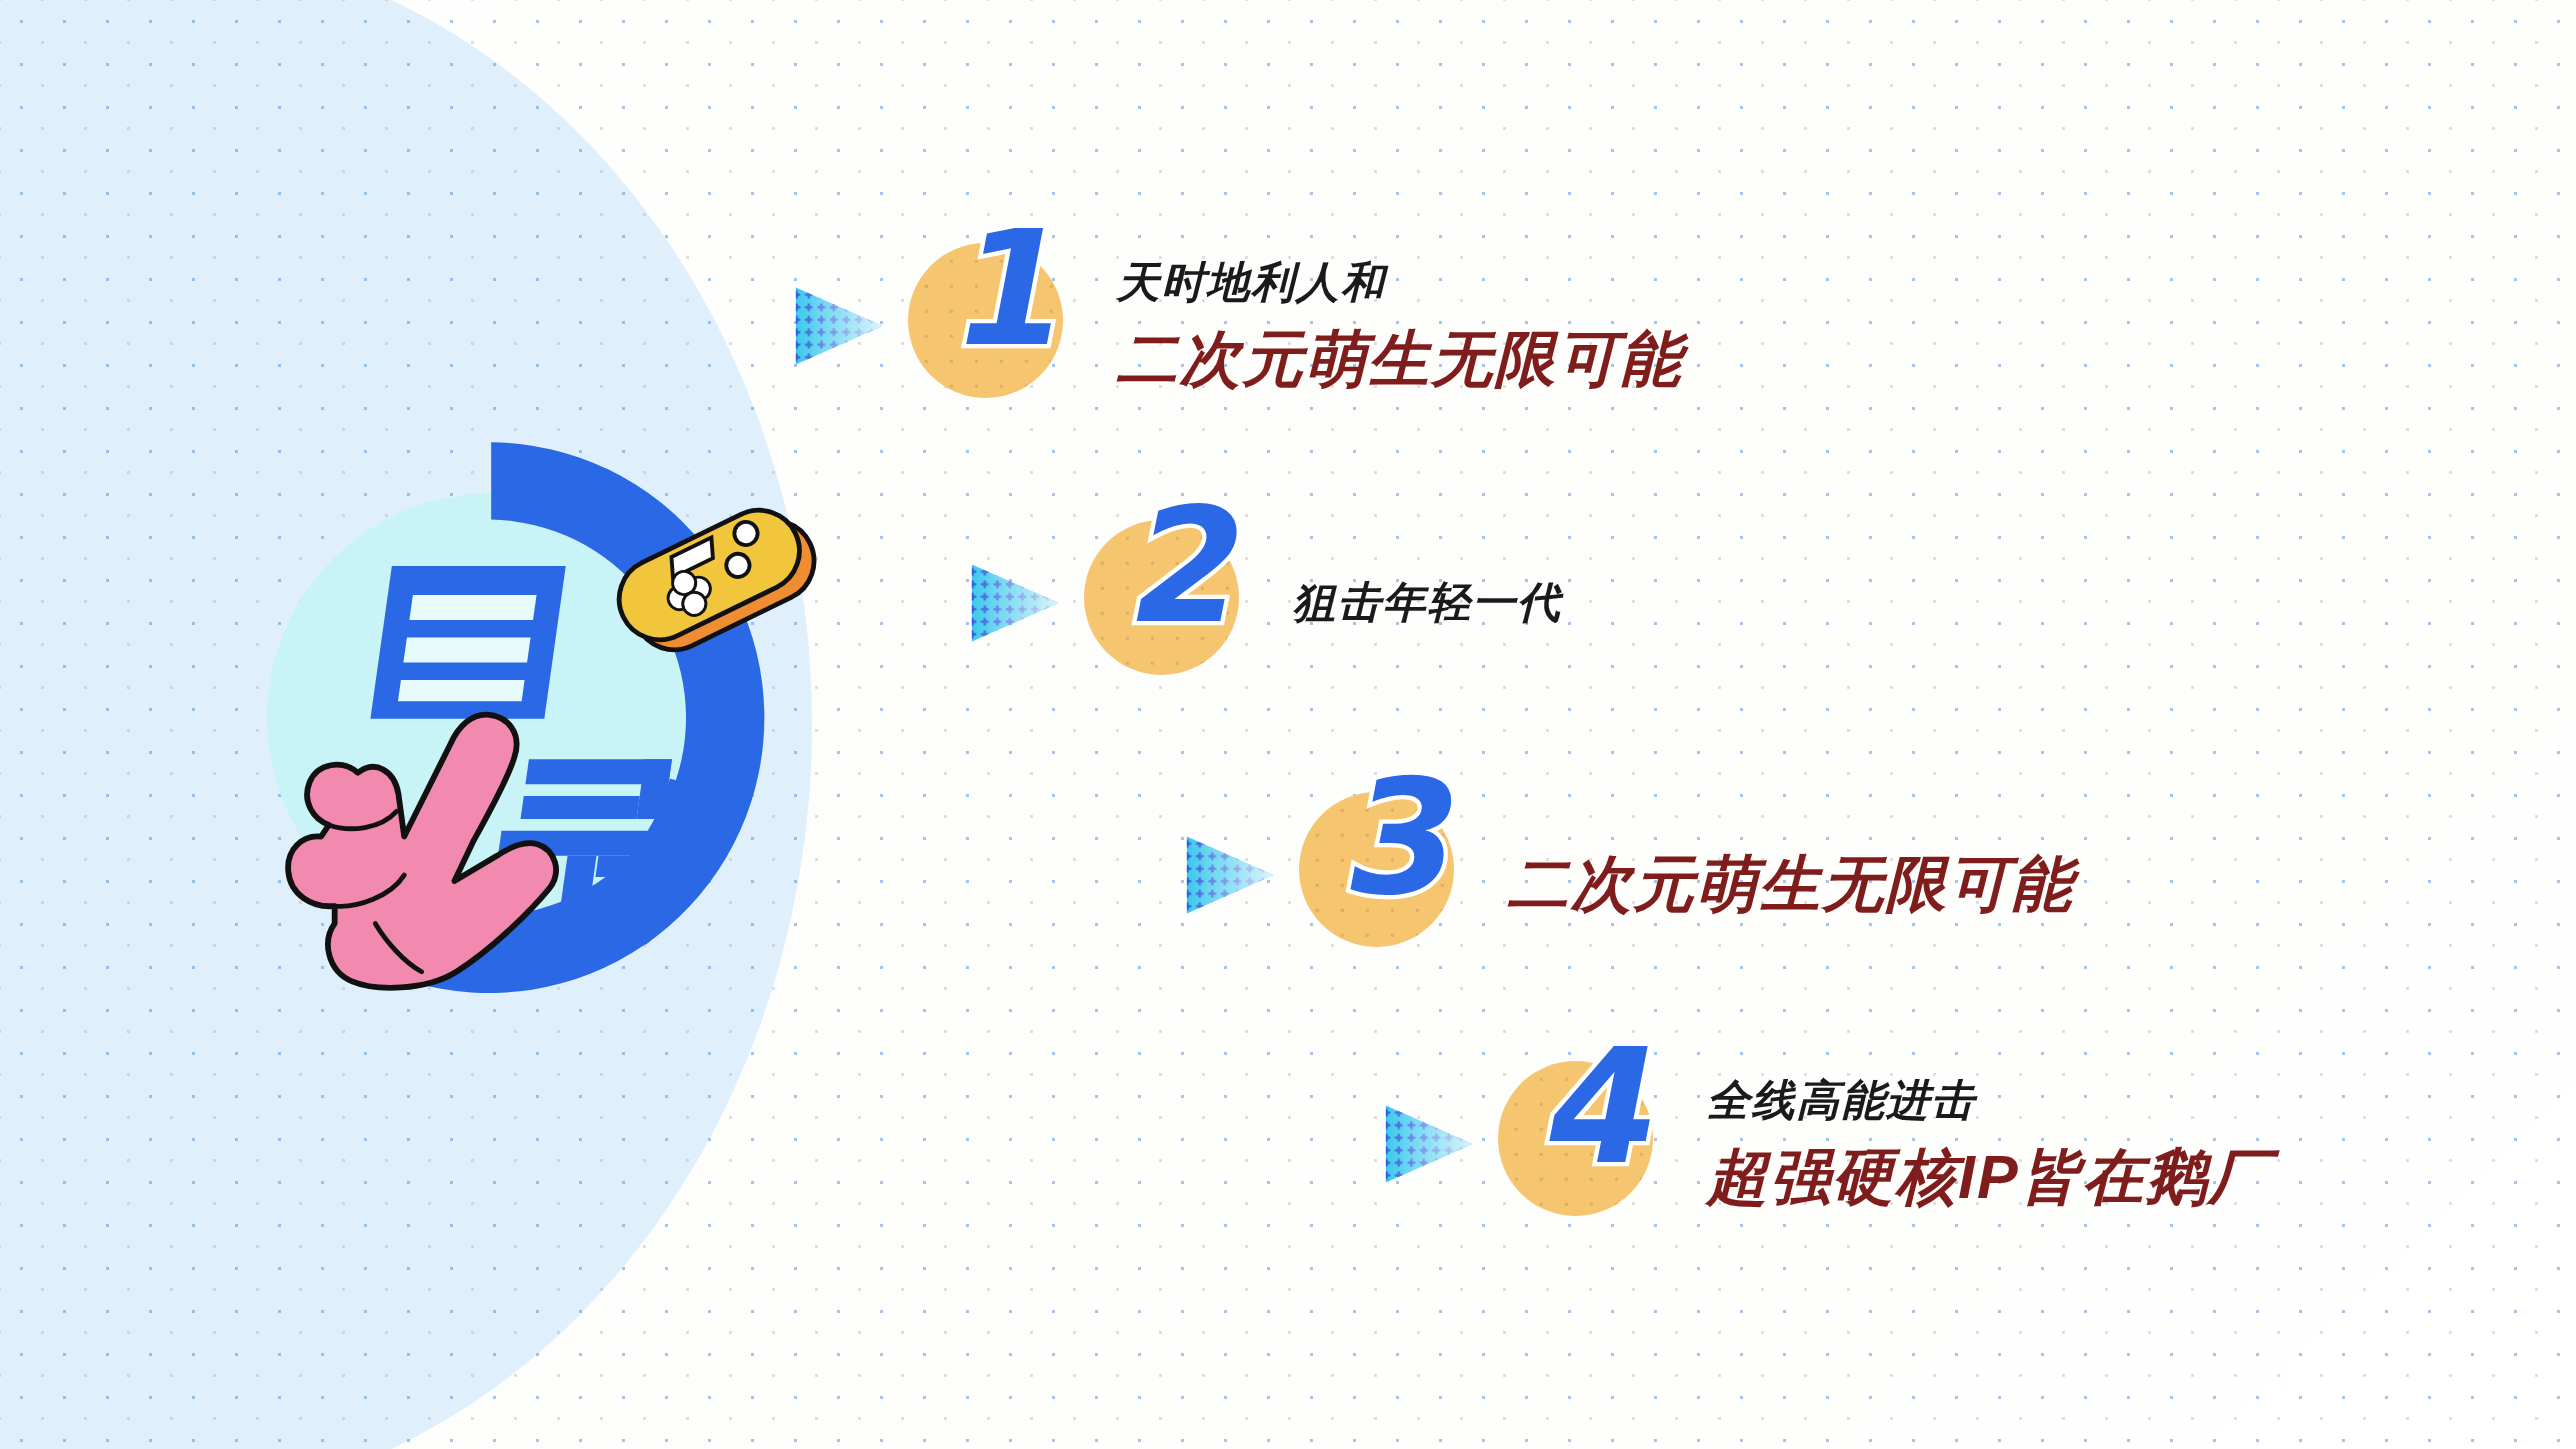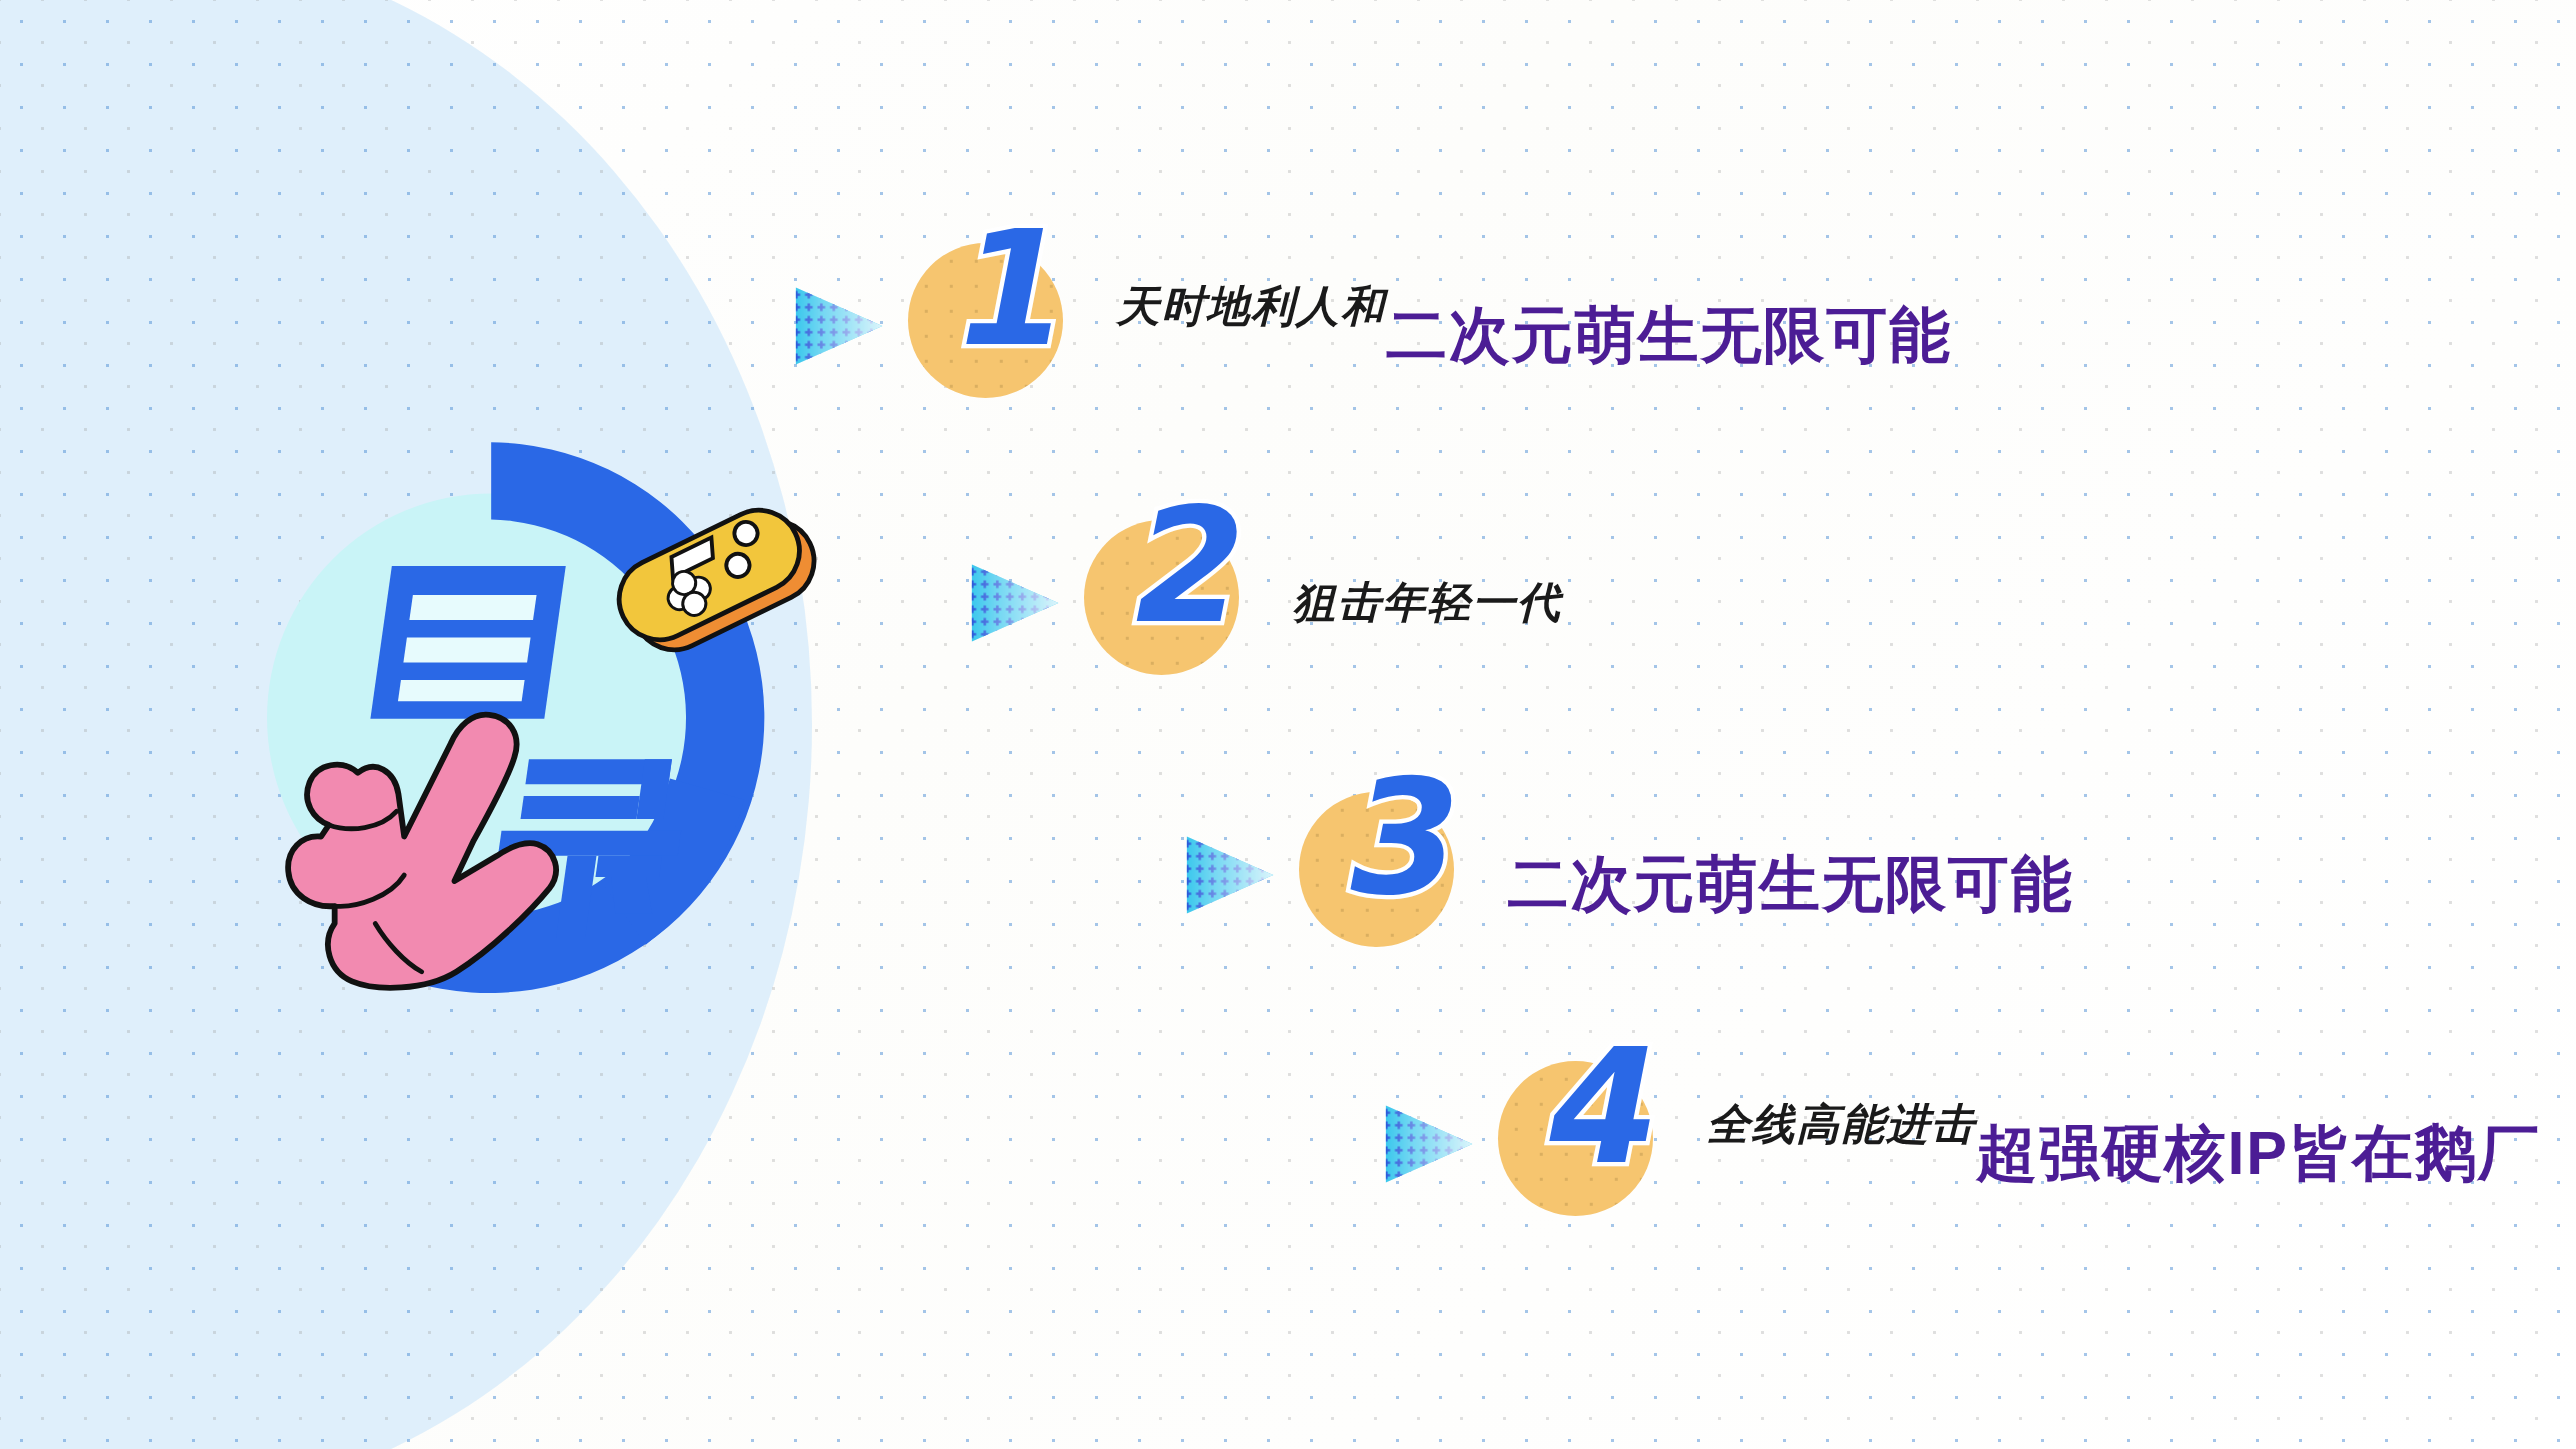--- a/index.html
+++ b/index.html
@@ -107,37 +107,38 @@
     line-height: 1;
     color: #2a68e6;
     -webkit-text-stroke: 8.7px #ffffff;
     paint-order: stroke fill;
     letter-spacing: -1.9px;
   }
 
   .texts {
     margin-left: 43px;
     display: flex;
-    flex-direction: row;
+    flex-direction: column;
     justify-content: center;
   }
   .t-small {
     font-size: 43px;
     font-weight: 700;
     font-style: italic;
     color: #1a1a1a;
     letter-spacing: 1.9px;
     line-height: 1.1;
     white-space: nowrap;
   }
   .t-big {
     margin-top: 19.3px;
     font-size: 61px;
     font-weight: 700;
-    color: #4c1d95;
+    font-style: italic;
+    color: #7f1d1d;
     letter-spacing: 1.9px;
     line-height: 1.1;
     white-space: nowrap;
   }
 </style>
 </head>
 <body>
 
 <div id="slide">
 

